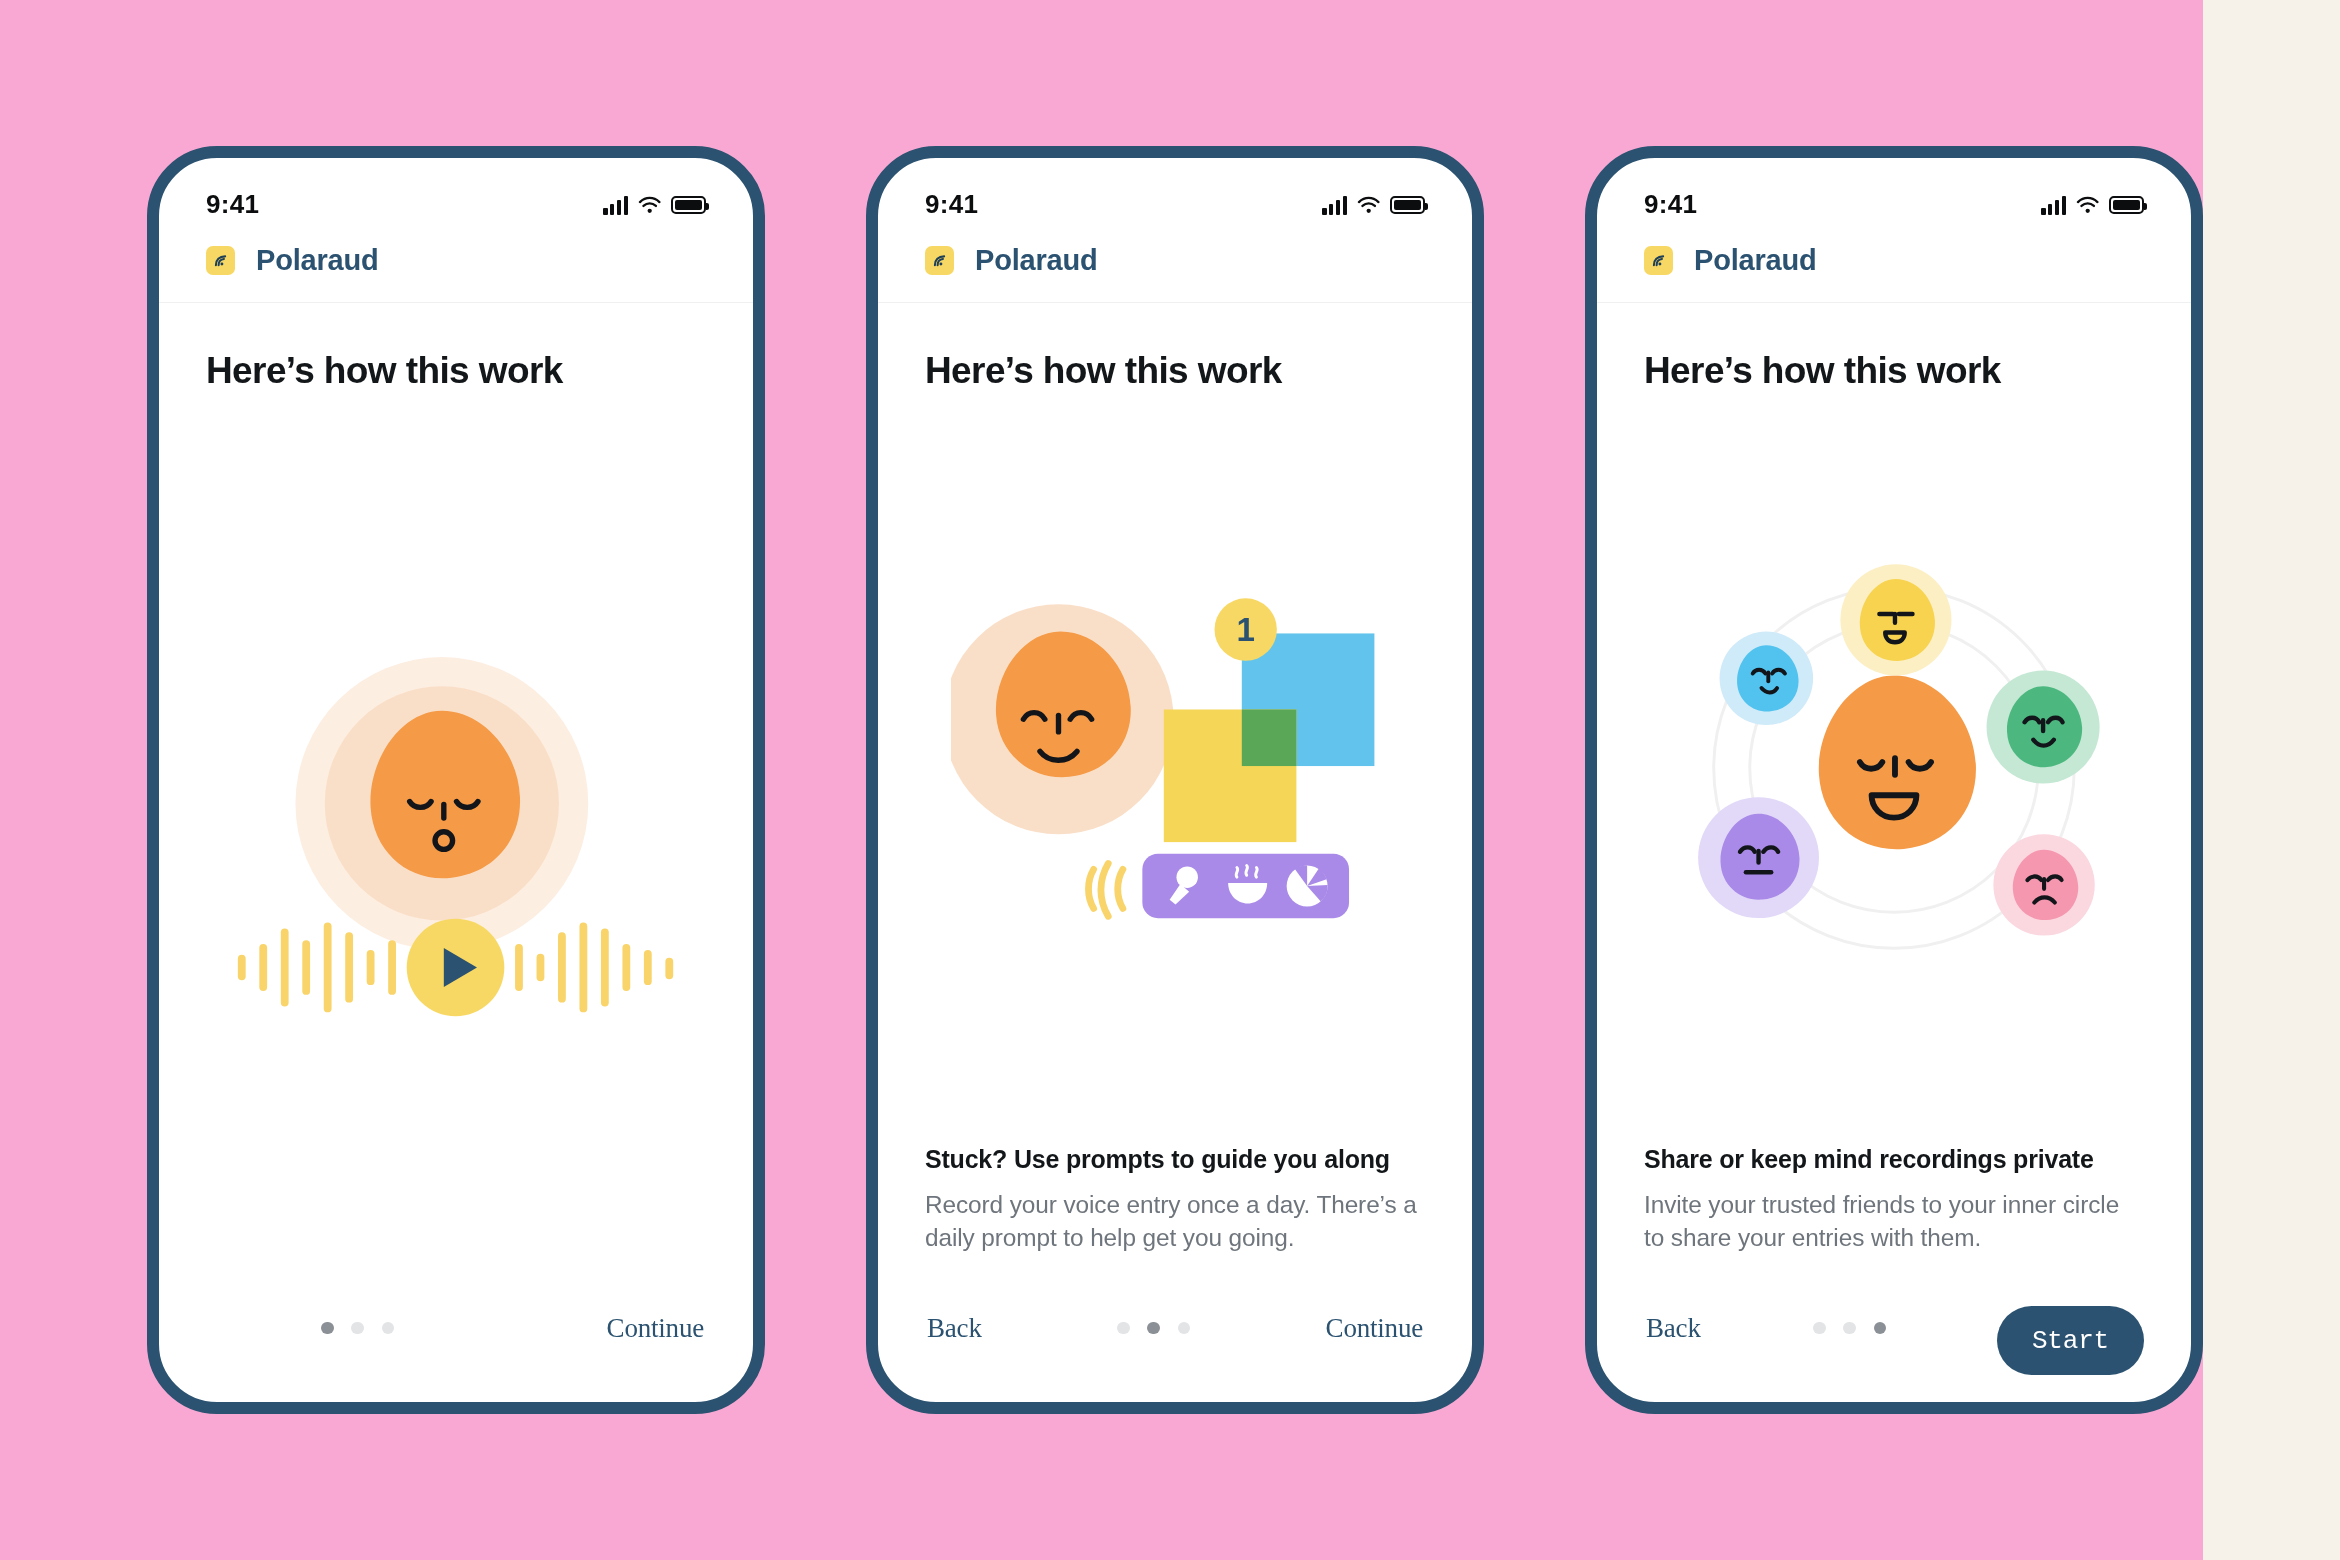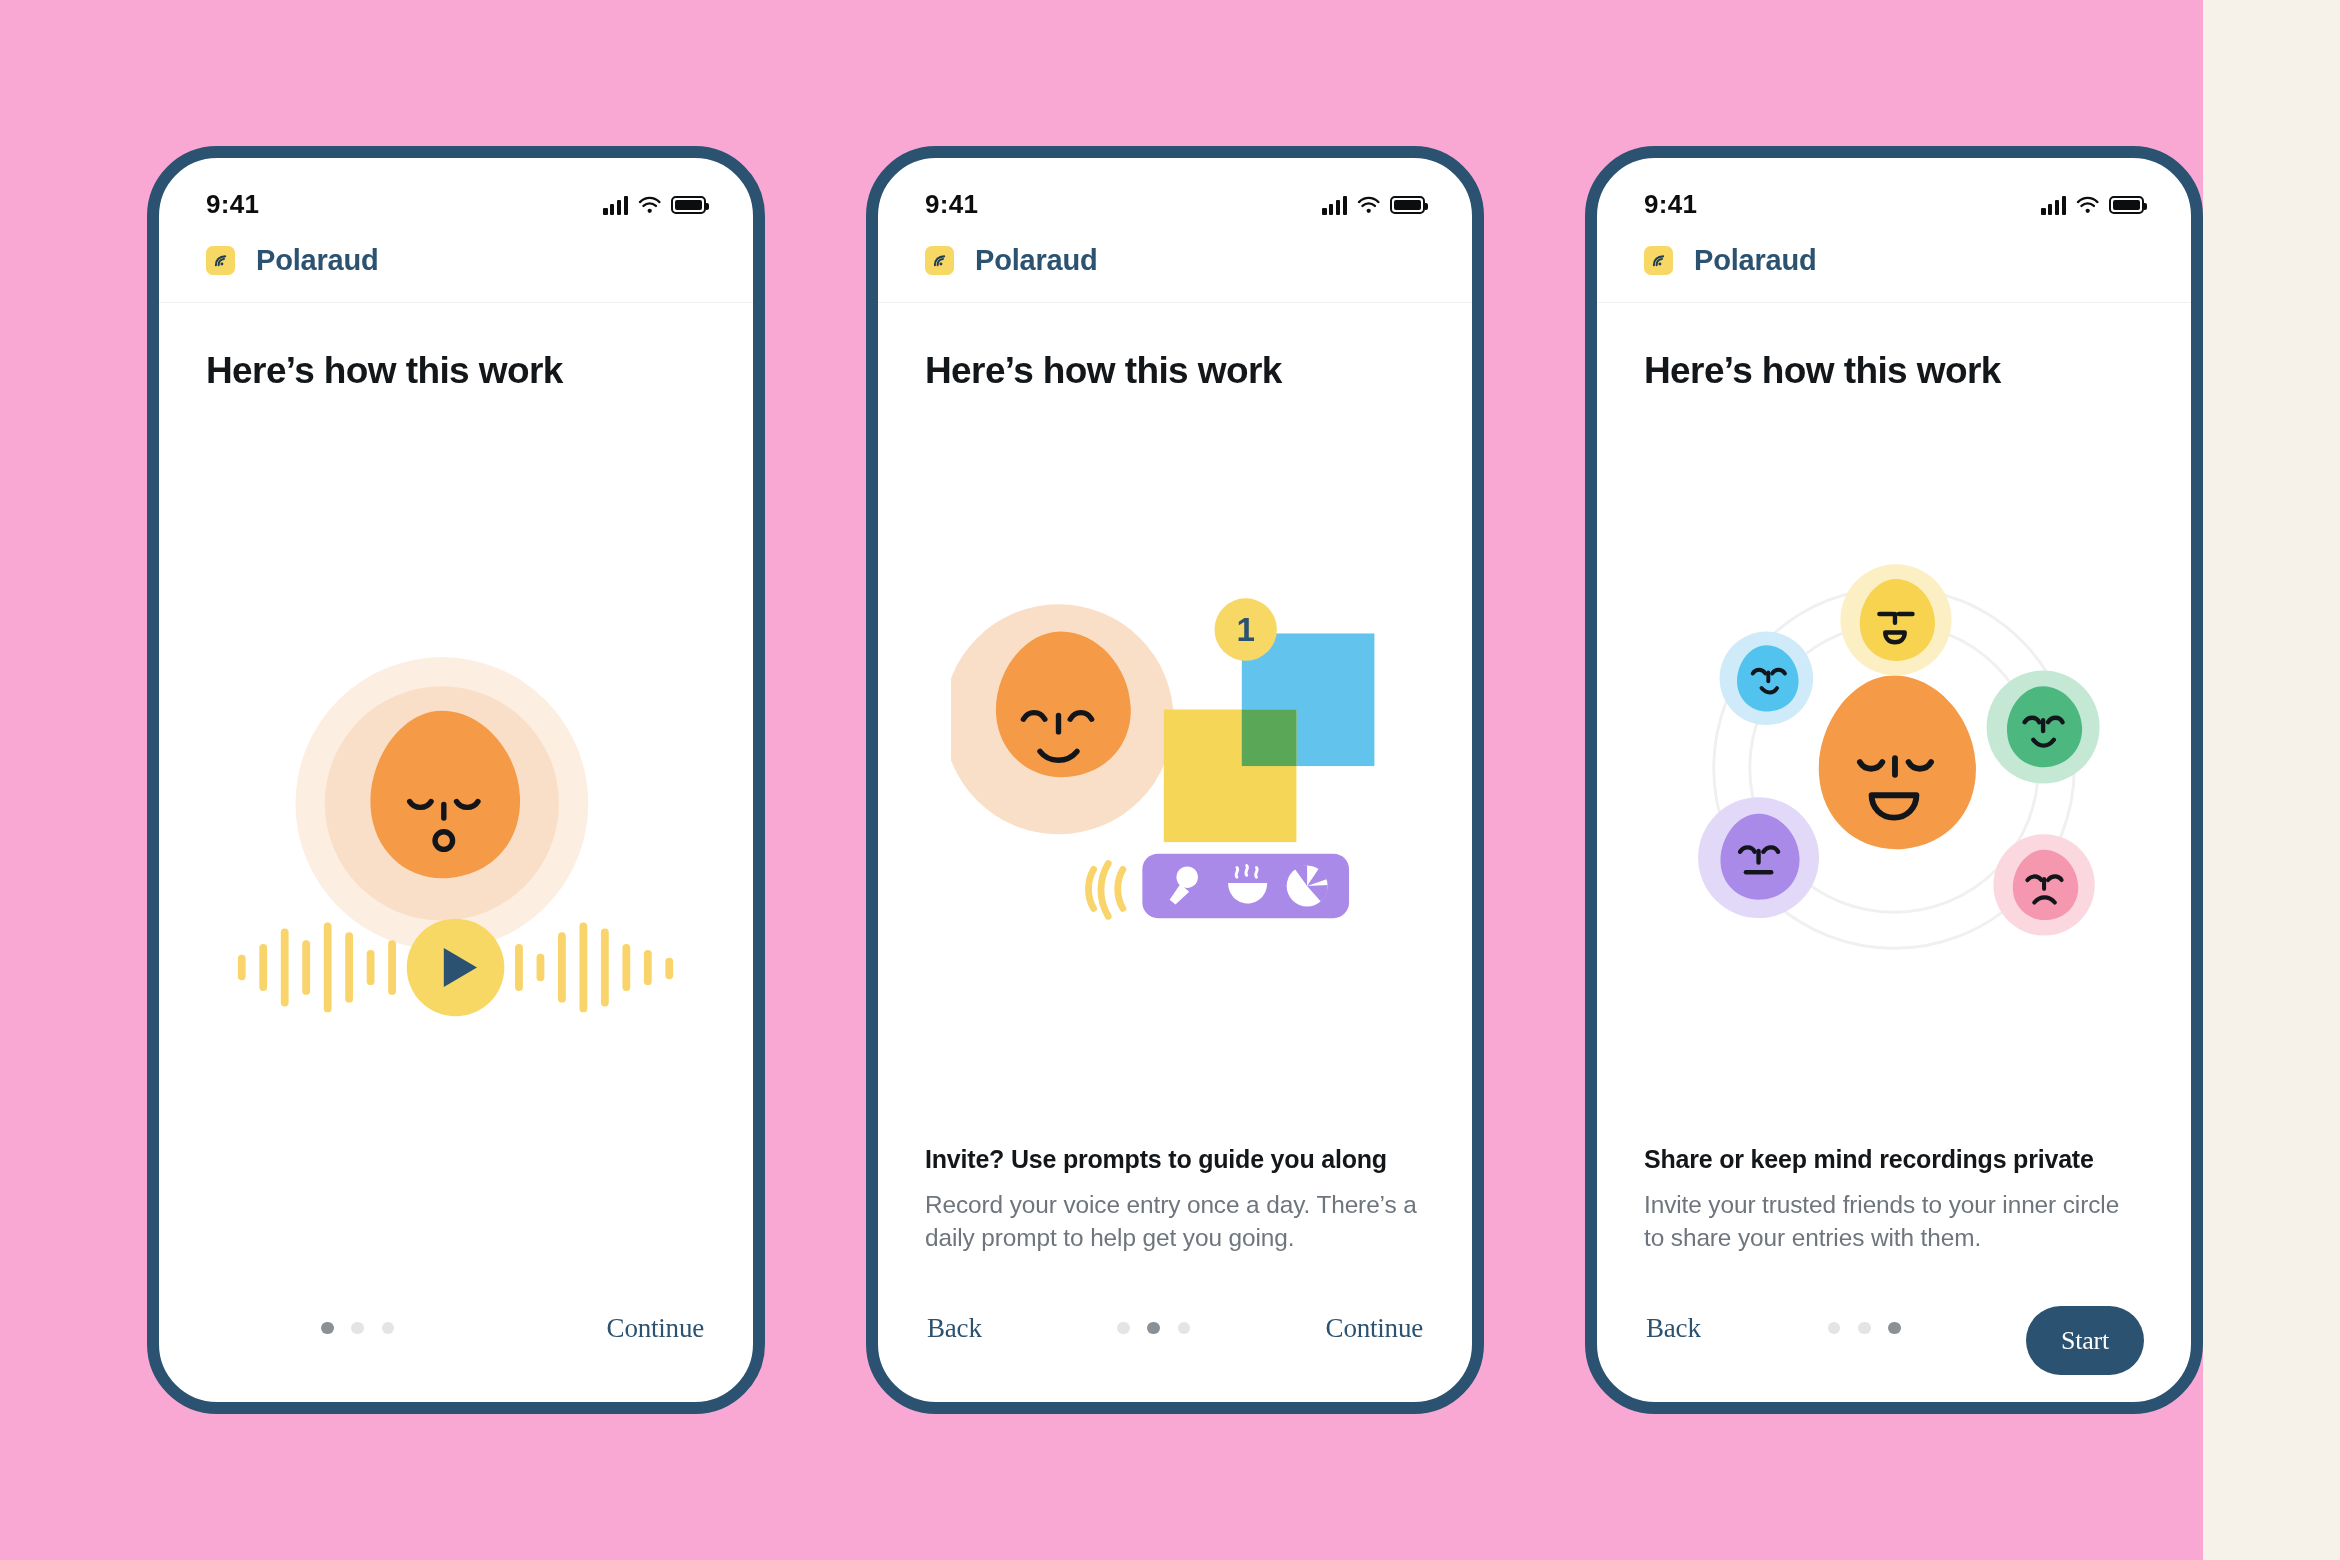--- a/index.html
+++ b/index.html
@@ -128,21 +128,21 @@
     padding: 5.9px 2px;
   }
   .dots { display: flex; align-items: center; gap: 17.6px; }
   .dot { width: 12.7px; height: 12.7px; border-radius: 50%; background: #e2e4e6; }
   .dot.active { background: #8b9096; }
   .start-btn {
     background: #2b5270; color: #ffffff;
     font-size: 26px; letter-spacing: -0.2px;
     border: none; border-radius: 35px;
     padding: 19.5px 35px; cursor: pointer;
-    font-family: Liberation Serif, serif;
+    font-family: Liberation Mono, monospace;
     margin-top: 25px;
   }
   .footer.f1 { justify-content: flex-start; }
   .footer.f1 .dots { margin-left: 115px; }
   .footer.f1 .nav-link { margin-left: auto; }
 </style>
 </head>
 <body>
 
 <div class="stage">
@@ -293,21 +293,21 @@
             <circle cx="21" cy="21" r="21"></circle>
             <path d="M21 21L8 3a22 22 0 0 1 13-3z" fill="#a98ae8"></path>
             <path d="M21 21L41 14a21 21 0 0 0-8-11z" fill="#a98ae8"></path>
             <path d="M21 21l14 16a21 21 0 0 0 7-17z" fill="#a98ae8"></path>
           </g>
         </g>
       </svg>
     </div>
 
     <div class="caption">
-      <div class="caption-title">Invite? Use prompts to guide you along</div>
+      <div class="caption-title">Stuck? Use prompts to guide you along</div>
       <div class="caption-body">Record your voice entry once a day. There’s a daily prompt to help get you going.</div>
     </div>
 
     <div class="footer">
       <button class="nav-link">Back</button>
       <div class="dots">
         <span class="dot"></span>
         <span class="dot active"></span>
         <span class="dot"></span>
       </div>

